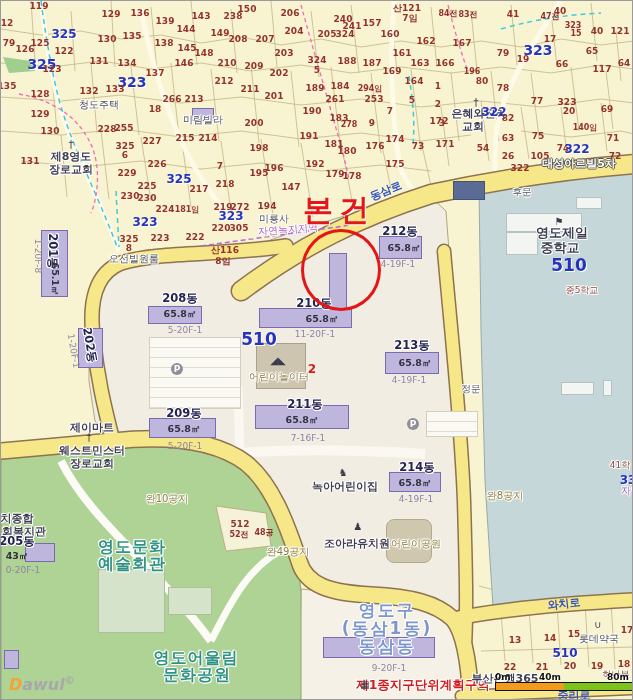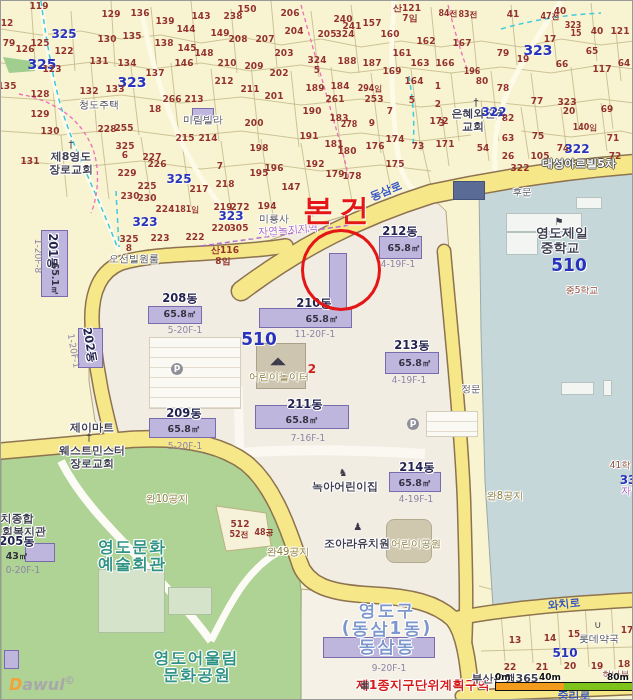--- a/index.html
+++ b/index.html
@@ -185,21 +185,21 @@
       <span class="lbl name halo" style="left: 98px; top: 104px;">청도주택</span>
       <span class="lbl pn" style="left: 39px; top: 94px;">128</span>
       <span class="lbl pn" style="left: 6px; top: 86px;">135</span>
       <span class="lbl pn" style="left: 39px; top: 114px;">129</span>
       <span class="lbl pn" style="left: 49px; top: 131px;">130</span>
       <span class="lbl pn" style="left: 29px; top: 161px;">131</span>
       <span class="lbl pn" style="left: 106px; top: 129px;">228</span>
       <span class="lbl pn" style="left: 123px; top: 128px;">255</span>
       <span class="lbl pn" style="left: 124px; top: 146px;">325</span>
       <span class="lbl pn" style="left: 124px; top: 155px;">6</span>
-      <span class="lbl pn" style="left: 151px; top: 157px;">227</span>
+      <span class="lbl pn" style="left: 151px; top: 141px;">227</span>
       <span class="lbl pn" style="left: 156px; top: 164px;">226</span>
       <span class="lbl pn" style="left: 126px; top: 173px;">229</span>
       <span class="lbl pn" style="left: 146px; top: 186px;">225</span>
       <span class="lbl pn" style="left: 146px; top: 198px;">230</span>
       <span class="lbl pn" style="left: 184px; top: 138px;">215</span>
       <span class="lbl pn" style="left: 207px; top: 138px;">214</span>
       <span class="lbl pn" style="left: 198px; top: 189px;">217</span>
       <span class="lbl zoneS" style="left: 178px; top: 178px;">325</span>
       <span class="lbl pn" style="left: 193px; top: 99px;">213</span>
       <span class="lbl name halo" style="left: 202px; top: 119px;">미림빌라</span>

